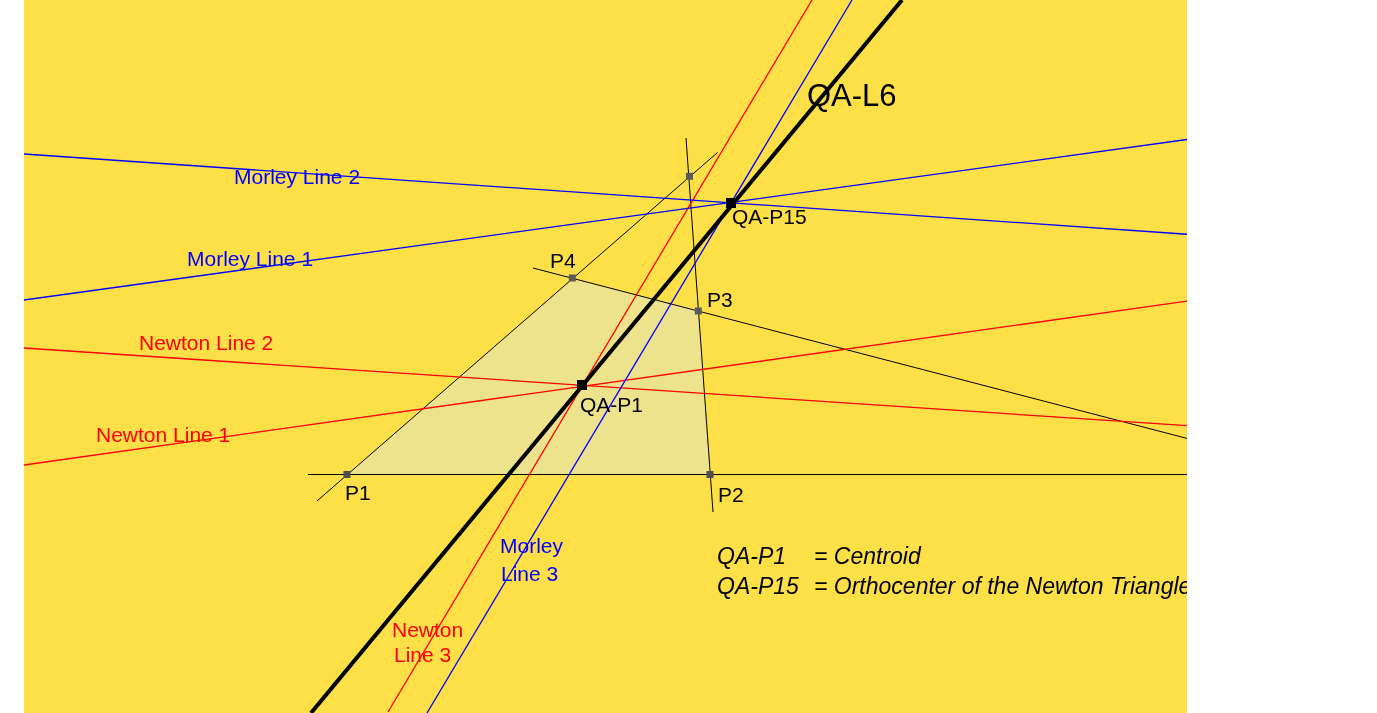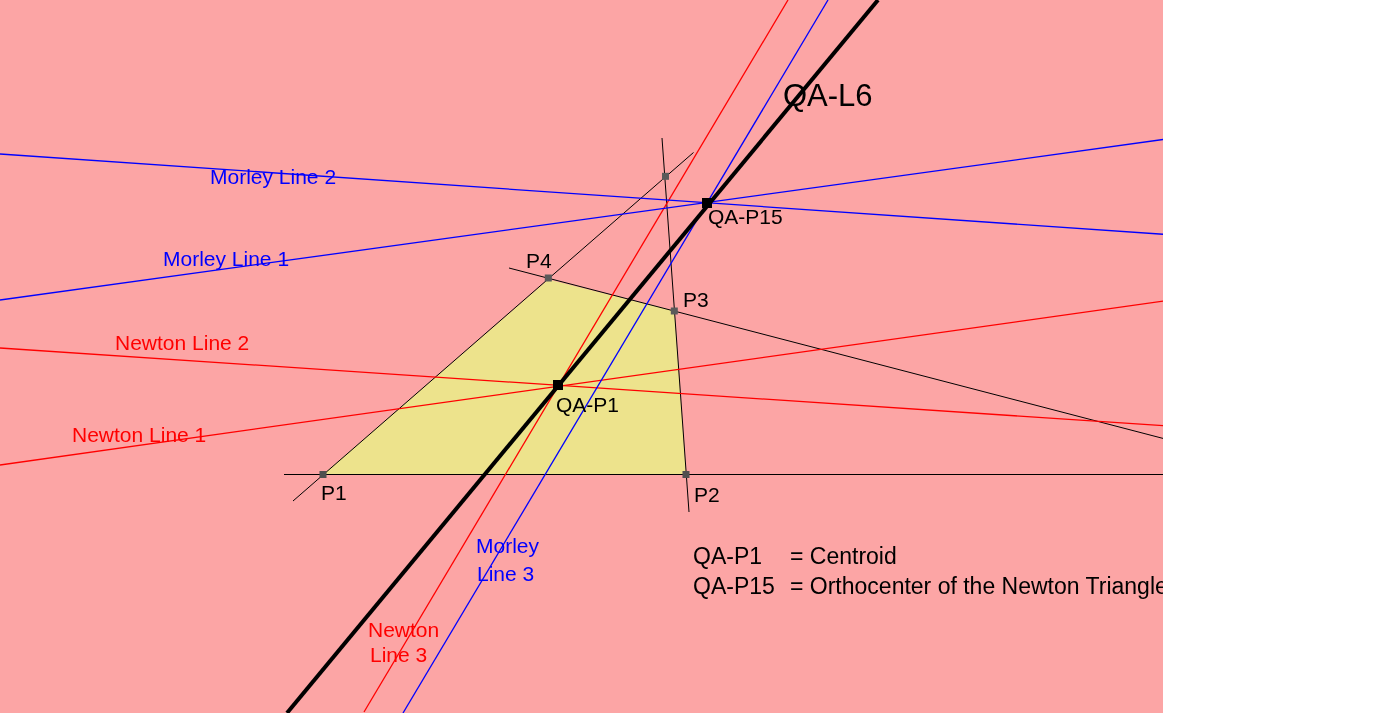--- a/index.html
+++ b/index.html
@@ -1,25 +1,26 @@
 <!DOCTYPE html>
 <html><head>
 <meta charset="utf-8">
 <style>
   html,body{margin:0;padding:0;background:#ffffff;}
   #stage{
     position:relative;
     width:1163px;height:713px;
-    background:#fca5a5;
+    background:#fde047;
     overflow:hidden;
     font-family:"Liberation Sans", sans-serif;
+    margin-left:24px;
   }
   #diagram-svg{position:absolute;left:0;top:0;width:1377px;height:713px;}
   #diagram-svg text{font-family:"Liberation Sans", sans-serif;}
-  .legend{position:absolute;left:0;top:0;width:100%;height:100%;pointer-events:none;}
+  .legend{position:absolute;left:0;top:0;width:100%;height:100%;pointer-events:none;font-style:italic;}
   .lrow{
     position:absolute;left:693px;white-space:nowrap;
     font-size:23px;color:#000000;line-height:1.25;
   }
   .lrow .lname{display:inline-block;width:97px;}
   .row1{top:542px;}
   .row2{top:572px;}
   .row3{top:638px;}
 </style>
 </head>

